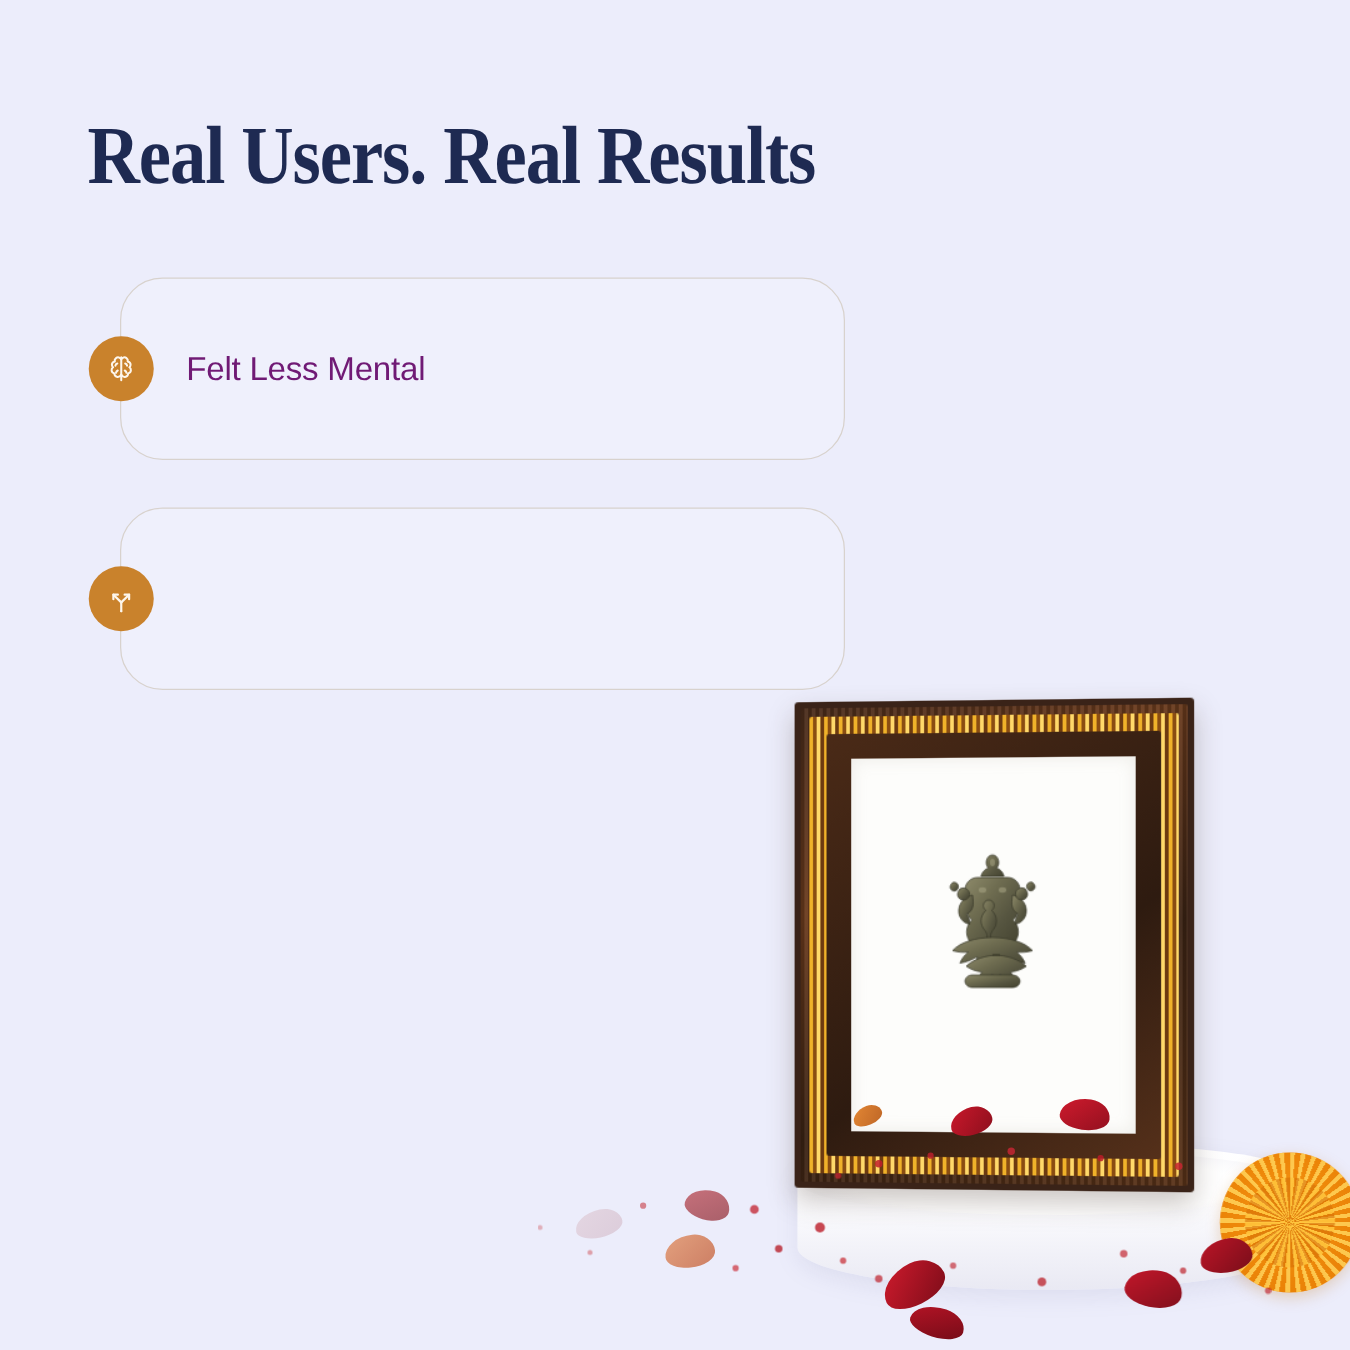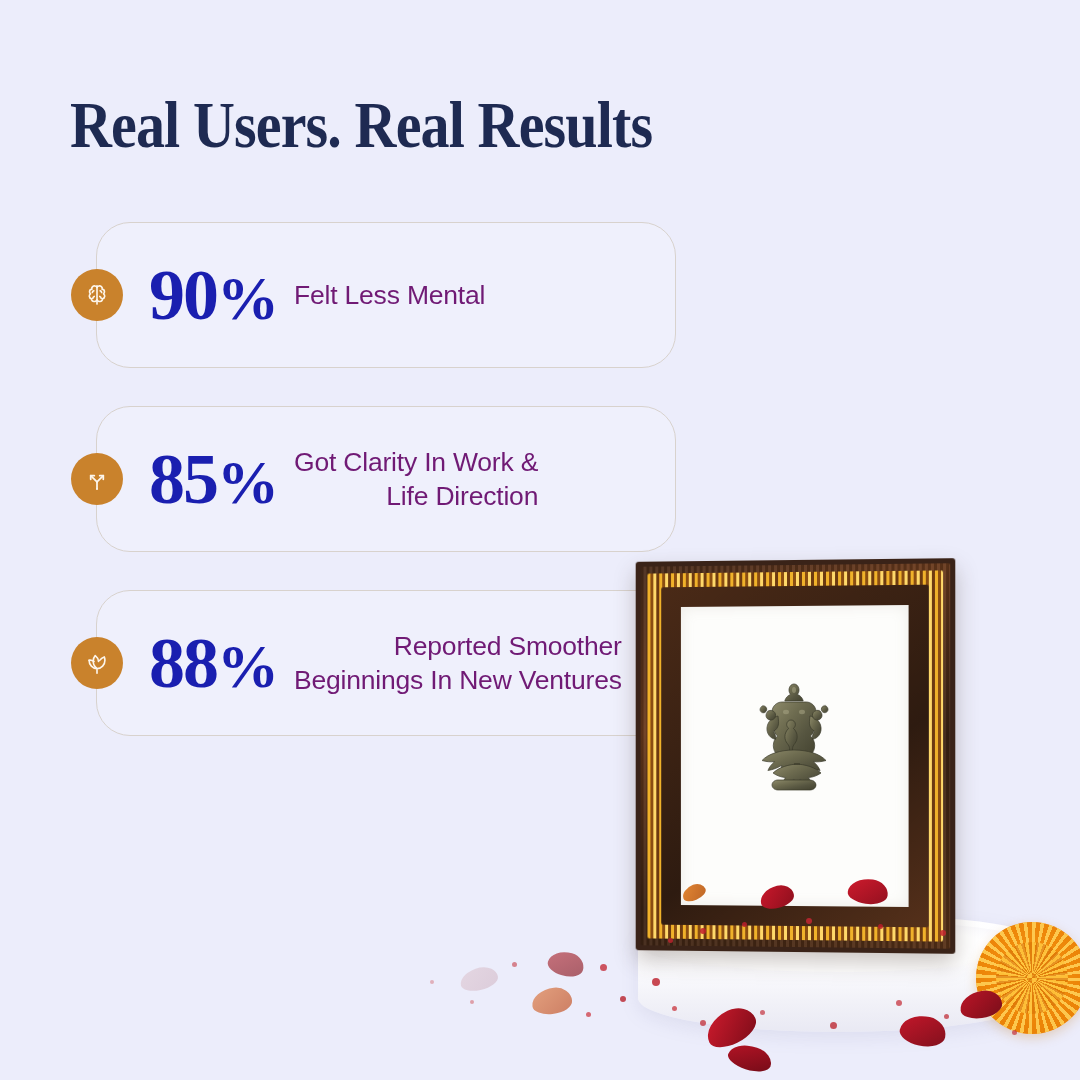--- a/index.html
+++ b/index.html
@@ -192,64 +192,39 @@
     <div class="card">
       <div class="card-icon">
         <svg viewBox="0 0 24 24" fill="none" stroke="#fdf6ec" stroke-width="1.4" stroke-linecap="round" stroke-linejoin="round">
           <path d="M12 4.2v15.6"></path>
           <path d="M12 5.4c-.8-1.3-2.5-1.6-3.6-.7-.9.7-1 1.6-.8 2.3-1.2.2-2 1.2-2 2.3 0 .7.3 1.3.8 1.7-.7.5-1.1 1.3-1 2.2.1 1 .9 1.8 1.9 2-.1 1.2.8 2.3 2.1 2.4 1.1.1 2.1-.6 2.6-1.5"></path>
           <path d="M12 5.4c.8-1.3 2.5-1.6 3.6-.7.9.7 1 1.6.8 2.3 1.2.2 2 1.2 2 2.3 0 .7-.3 1.3-.8 1.7.7.5 1.1 1.3 1 2.2-.1 1-.9 1.8-1.9 2 .1 1.2-.8 2.3-2.1 2.4-1.1.1-2.1-.6-2.6-1.5"></path>
           <path d="M9.3 8.4c-.7.2-1.2.8-1.3 1.5M14.7 8.4c.7.2 1.2.8 1.3 1.5M9.6 13.2c-.6.3-1.1.9-1.2 1.6M14.4 13.2c.6.3 1.1.9 1.2 1.6"></path>
         </svg>
       </div>
       <div class="card-body">
-        <span class="pct"><span>90</span><span class="sym">%</span></span>
         <span class="label">
           <span>Felt Less Mental</span><br>
         </span>
       </div>
     </div>
 
     <div class="card">
       <div class="card-icon">
         <svg viewBox="0 0 24 24" fill="none" stroke="#fdf6ec" stroke-width="1.5" stroke-linecap="round" stroke-linejoin="round">
           <path d="M12 20.5v-6"></path>
           <path d="M12 14.5 6.6 9.2"></path>
           <path d="M12 14.5 17.4 9.2"></path>
           <path d="M6.6 9.2h3.1M6.6 9.2v3.1"></path>
           <path d="M17.4 9.2h-3.1M17.4 9.2v3.1"></path>
           <path d="M12 20.5v0" stroke-dasharray="1.5 2.2"></path>
         </svg>
       </div>
-      <div class="card-body">
-        <span class="pct"><span>85</span><span class="sym">%</span></span>
-        <span class="label">
-          <span>Got Clarity In Work &amp;</span><br>
-          <span>Life Direction</span>
-        </span>
-      </div>
     </div>
 
-    <div class="card">
-      <div class="card-icon">
-        <svg viewBox="0 0 24 24" fill="none" stroke="#fdf6ec" stroke-width="1.4" stroke-linecap="round" stroke-linejoin="round">
-          <path d="M12 20.8v-3"></path>
-          <path d="M5.2 9.6c0 4 3 7.2 6.8 7.2s6.8-3.2 6.8-7.2c0-1-.2-1.9-.6-2.8-1.6.5-3 1.6-3.9 3"></path>
-          <path d="M12 16.8c-2.2-1.6-3.4-4.2-3.2-6.9.1-1.6.7-3.1 1.7-4.3 1.6 1.2 2.6 3 2.8 5"></path>
-          <path d="M5.2 9.6c1.5-.2 3 .2 4.2 1.1"></path>
-        </svg>
-      </div>
-      <div class="card-body">
-        <span class="pct"><span>88</span><span class="sym">%</span></span>
-        <span class="label">
-          <span>Reported Smoother</span><br>
-          <span>Beginnings In New Ventures</span>
-        </span>
-      </div>
-    </div>
 
   </div>
 
   <div class="photo">
 
     <div class="podium"></div>
     <div class="podium-top"></div>
 
     <div class="frame">
       <div class="frame-outer"></div>

